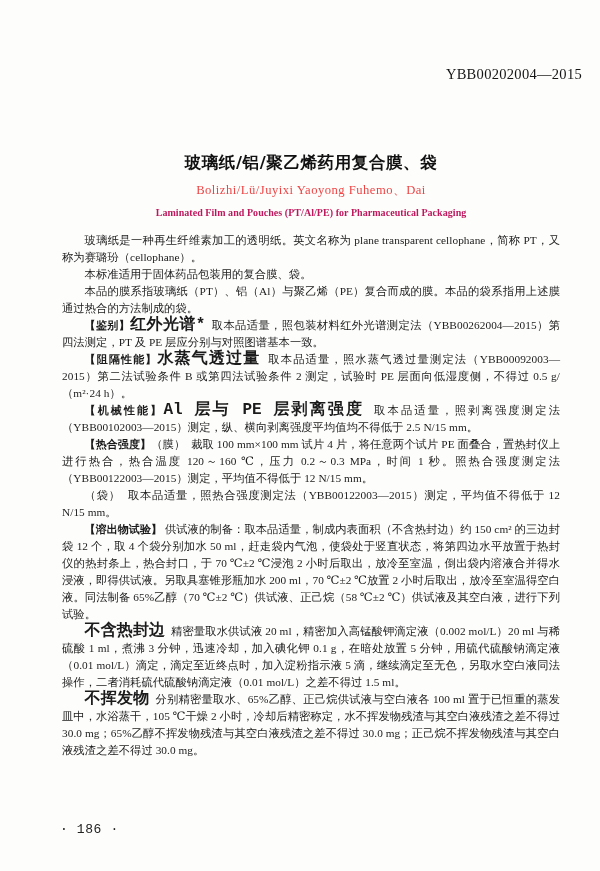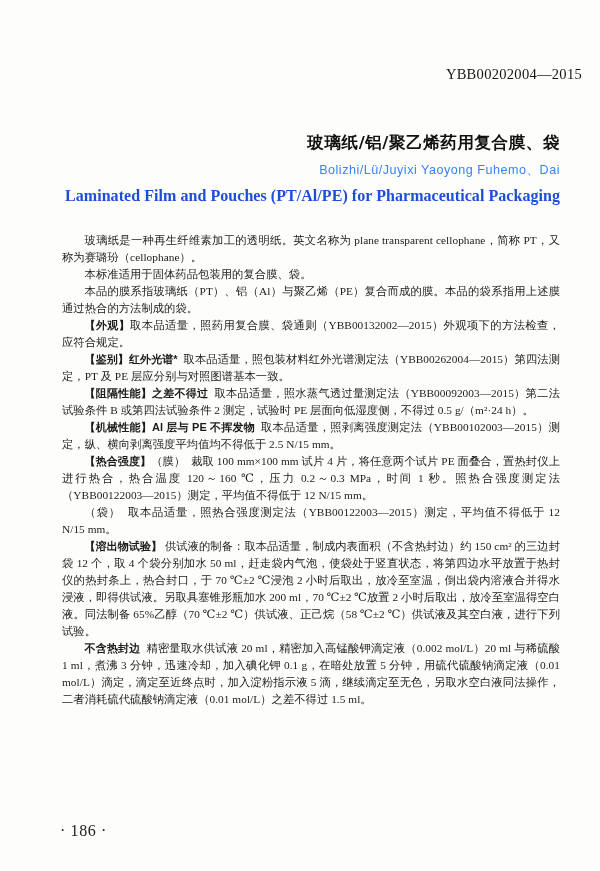--- a/index.html
+++ b/index.html
@@ -35,45 +35,45 @@
     right: 18px;
     font-size: 14.5px;
     letter-spacing: 0.3px;
     font-family: "Liberation Serif", "DejaVu Serif", serif;
     color: #151515;
     white-space: nowrap;
   }
   
   .title-block {
     position: absolute;
-    top: 132px;
+    top: 152px;
     left: 0;
     right: 0;
-    text-align: right;
+    text-align: center;
   }
   .title-cn {
     font-size: 16.5px;
     font-weight: bold;
     letter-spacing: 0.6px;
     color: #111;
     font-family: "DejaVu Sans", "Liberation Sans", sans-serif;
     line-height: 1.3;
   }
   .title-pinyin {
     margin-top: 9px;
     font-size: 12.6px;
-    color: #3b82f6;
+    color: #ef4444;
     letter-spacing: 0.5px;
-    font-family: Liberation Sans, sans-serif;
+    font-family: Liberation Serif, serif;
   }
   .title-en {
     margin-top: 8px;
-    font-size: 16px;
+    font-size: 10px;
     font-weight: bold;
-    color: #1d4ed8;
+    color: #be185d;
     letter-spacing: 0.05px;
     font-family: "Liberation Serif", "DejaVu Serif", serif;
   }
   
   .body-block {
     position: absolute;
     top: 232px;
     left: 0;
     right: 0;
   }
@@ -89,32 +89,32 @@
   p.para.indent {
     text-indent: 2em;
   }
   .lbl {
     font-weight: bold;
     font-family: "DejaVu Sans", "Liberation Sans", sans-serif;
     font-size: 11px;
   }
   .sublbl {
     font-weight: bold;
-    font-family: Liberation Sans, sans-serif;
-    font-size: 11px;
+    font-family: Liberation Mono, monospace;
+    font-size: 16px;
   }
   
   .folio {
     position: absolute;
     left: 60px;
     top: 822px;
-    font-size: 16px;
+    font-size: 13px;
     color: #222;
     letter-spacing: 0.6px;
-    font-family: Liberation Serif, serif;
+    font-family: Liberation Mono, monospace;
   }
 </style>
 </head>
 <body>
 
 <div class="page">
 
   <div class="running-head">YBB00202004—2015</div>
 
   <div class="page-inner">
@@ -126,37 +126,37 @@
     </div>
 
     <div class="body-block">
 
       <p class="para indent">玻璃纸是一种再生纤维素加工的透明纸。英文名称为 plane transparent cellophane，简称 PT，又称为赛璐玢（cellophane）。</p>
 
       <p class="para indent">本标准适用于固体药品包装用的复合膜、袋。</p>
 
       <p class="para indent">本品的膜系指玻璃纸（PT）、铝（Al）与聚乙烯（PE）复合而成的膜。本品的袋系指用上述膜通过热合的方法制成的袋。</p>
 
-      <p class="para indent"><span class="lbl">【外观】</span><span>取本品适量，照药用复合膜、袋通则（YBB00132002—2015）外观项下的方法检查，应符合规定。</span></p>
 
       <p class="para indent"><span class="lbl">【鉴别】</span><span class="sublbl">红外光谱*</span>&nbsp;&nbsp;<span>取本品适量，照包装材料红外光谱测定法（YBB00262004—2015）第四法测定，PT 及 PE 层应分别与对照图谱基本一致。</span></p>
 
-      <p class="para indent"><span class="lbl">【阻隔性能】</span><span class="sublbl">之差不得过</span>&nbsp;&nbsp;<span>取本品适量，照水蒸气透过量测定法（YBB00092003—2015）第二法试验条件 B 或第四法试验条件 2 测定，试验时 PE 层面向低湿度侧，不得过 0.5 g/（m²·24 h）。</span></p>
+      <p class="para indent"><span class="lbl">【阻隔性能】</span><span class="sublbl">水蒸气透过量</span>&nbsp;&nbsp;<span>取本品适量，照水蒸气透过量测定法（YBB00092003—2015）第二法试验条件 B 或第四法试验条件 2 测定，试验时 PE 层面向低湿度侧，不得过 0.5 g/（m²·24 h）。</span></p>
 
 
-      <p class="para indent"><span class="lbl">【机械性能】</span><span class="sublbl">Al 层与 PE 不挥发物</span>&nbsp;&nbsp;<span>取本品适量，照剥离强度测定法（YBB00102003—2015）测定，纵、横向剥离强度平均值均不得低于 2.5 N/15 mm。</span></p>
+      <p class="para indent"><span class="lbl">【机械性能】</span><span class="sublbl">Al 层与 PE 层剥离强度</span>&nbsp;&nbsp;<span>取本品适量，照剥离强度测定法（YBB00102003—2015）测定，纵、横向剥离强度平均值均不得低于 2.5 N/15 mm。</span></p>
 
       <p class="para indent"><span class="lbl">【热合强度】</span><span>（膜）</span>&nbsp;&nbsp;<span>裁取 100 mm×100 mm 试片 4 片，将任意两个试片 PE 面叠合，置热封仪上进行热合，热合温度 120～160 ℃，压力 0.2～0.3 MPa，时间 1 秒。照热合强度测定法（YBB00122003—2015）测定，平均值不得低于 12 N/15 mm。</span></p>
 
       <p class="para indent"><span>（袋）</span>&nbsp;&nbsp;<span>取本品适量，照热合强度测定法（YBB00122003—2015）测定，平均值不得低于 12 N/15 mm。</span></p>
 
       <p class="para indent"><span class="lbl">【溶出物试验】</span>&nbsp;<span>供试液的制备：取本品适量，制成内表面积（不含热封边）约 150 cm² 的三边封袋 12 个，取 4 个袋分别加水 50 ml，赶走袋内气泡，使袋处于竖直状态，将第四边水平放置于热封仪的热封条上，热合封口，于 70 ℃±2 ℃浸泡 2 小时后取出，放冷至室温，倒出袋内溶液合并得水浸液，即得供试液。另取具塞锥形瓶加水 200 ml，70 ℃±2 ℃放置 2 小时后取出，放冷至室温得空白液。同法制备 65%乙醇（70 ℃±2 ℃）供试液、正己烷（58 ℃±2 ℃）供试液及其空白液，进行下列试验。</span></p>
 
       <p class="para indent"><span class="sublbl">不含热封边</span>&nbsp;&nbsp;<span>精密量取水供试液 20 ml，精密加入高锰酸钾滴定液（0.002 mol/L）20 ml 与稀硫酸 1 ml，煮沸 3 分钟，迅速冷却，加入碘化钾 0.1 g，在暗处放置 5 分钟，用硫代硫酸钠滴定液（0.01 mol/L）滴定，滴定至近终点时，加入淀粉指示液 5 滴，继续滴定至无色，另取水空白液同法操作，二者消耗硫代硫酸钠滴定液（0.01 mol/L）之差不得过 1.5 ml。</span></p>
 
+      <p class="para indent"><span class="sublbl">不挥发物</span>&nbsp;&nbsp;<span>分别精密量取水、65%乙醇、正己烷供试液与空白液各 100 ml 置于已恒重的蒸发皿中，水浴蒸干，105 ℃干燥 2 小时，冷却后精密称定，水不挥发物残渣与其空白液残渣之差不得过 30.0 mg；65%乙醇不挥发物残渣与其空白液残渣之差不得过 30.0 mg；正己烷不挥发物残渣与其空白液残渣之差不得过 30.0 mg。</span></p>
 
 
     </div>
   </div>
 
   <div class="folio">· 186 ·</div>
 
 </div>
 
 </body></html>

